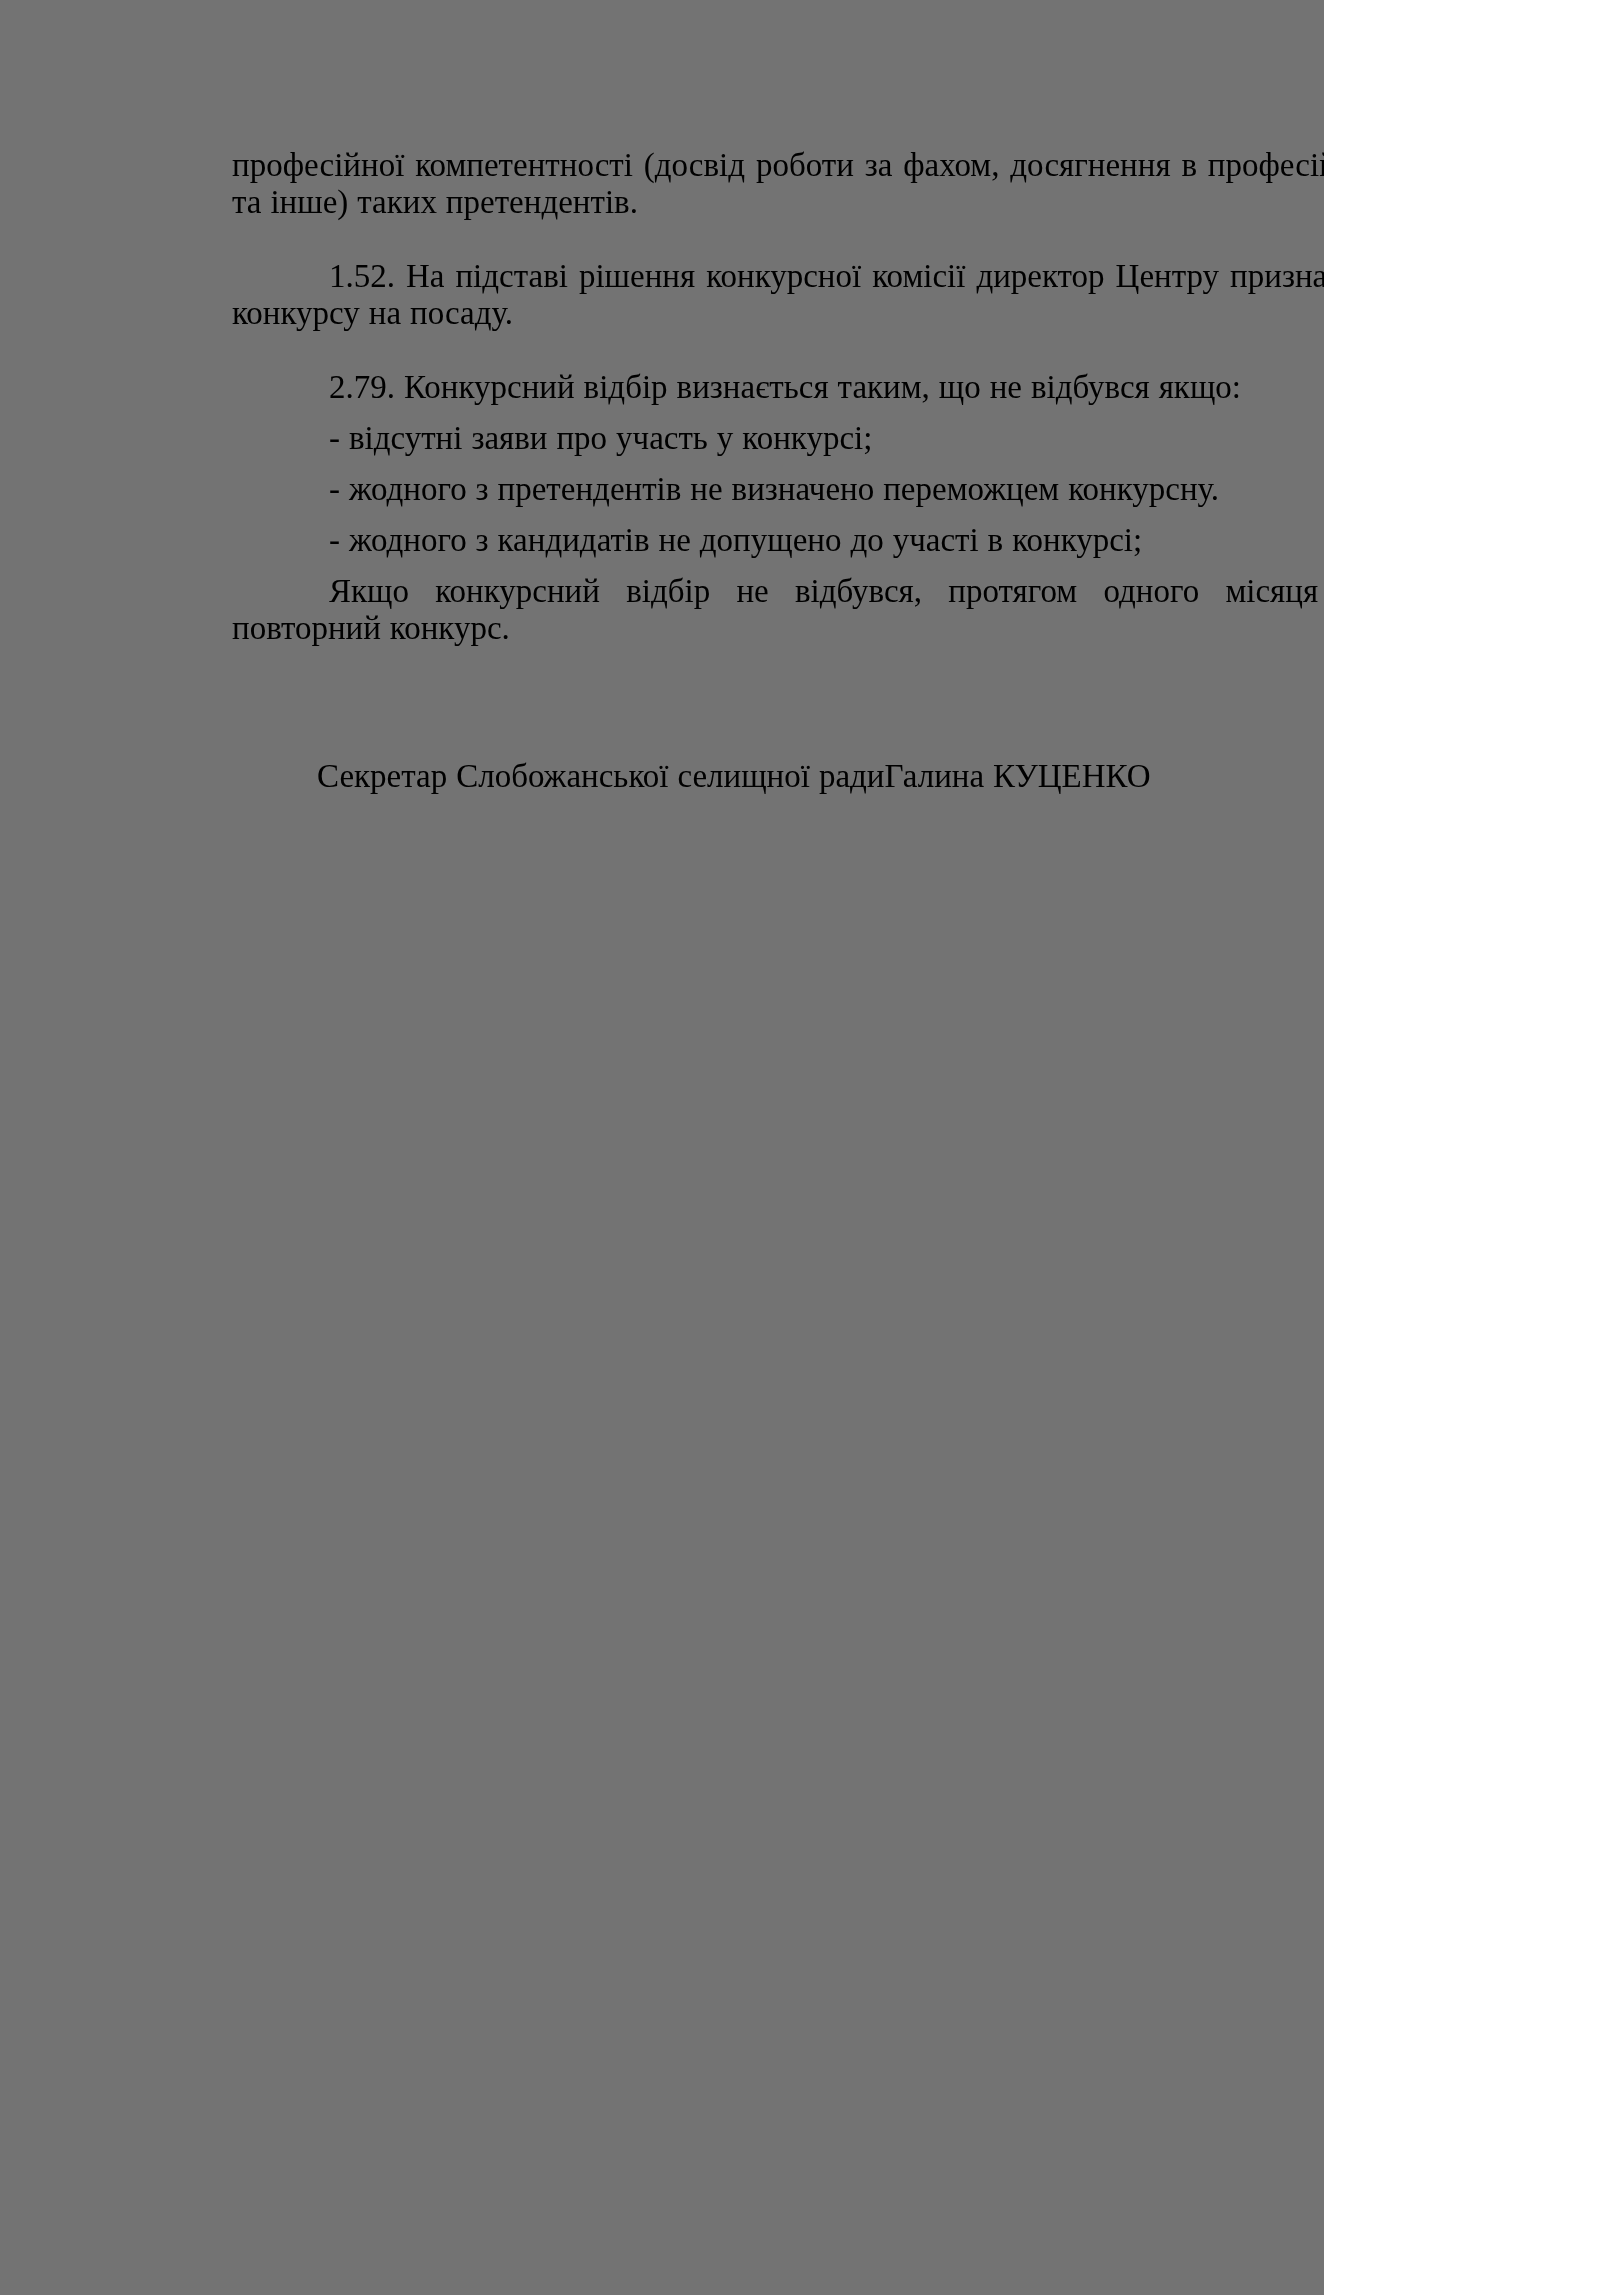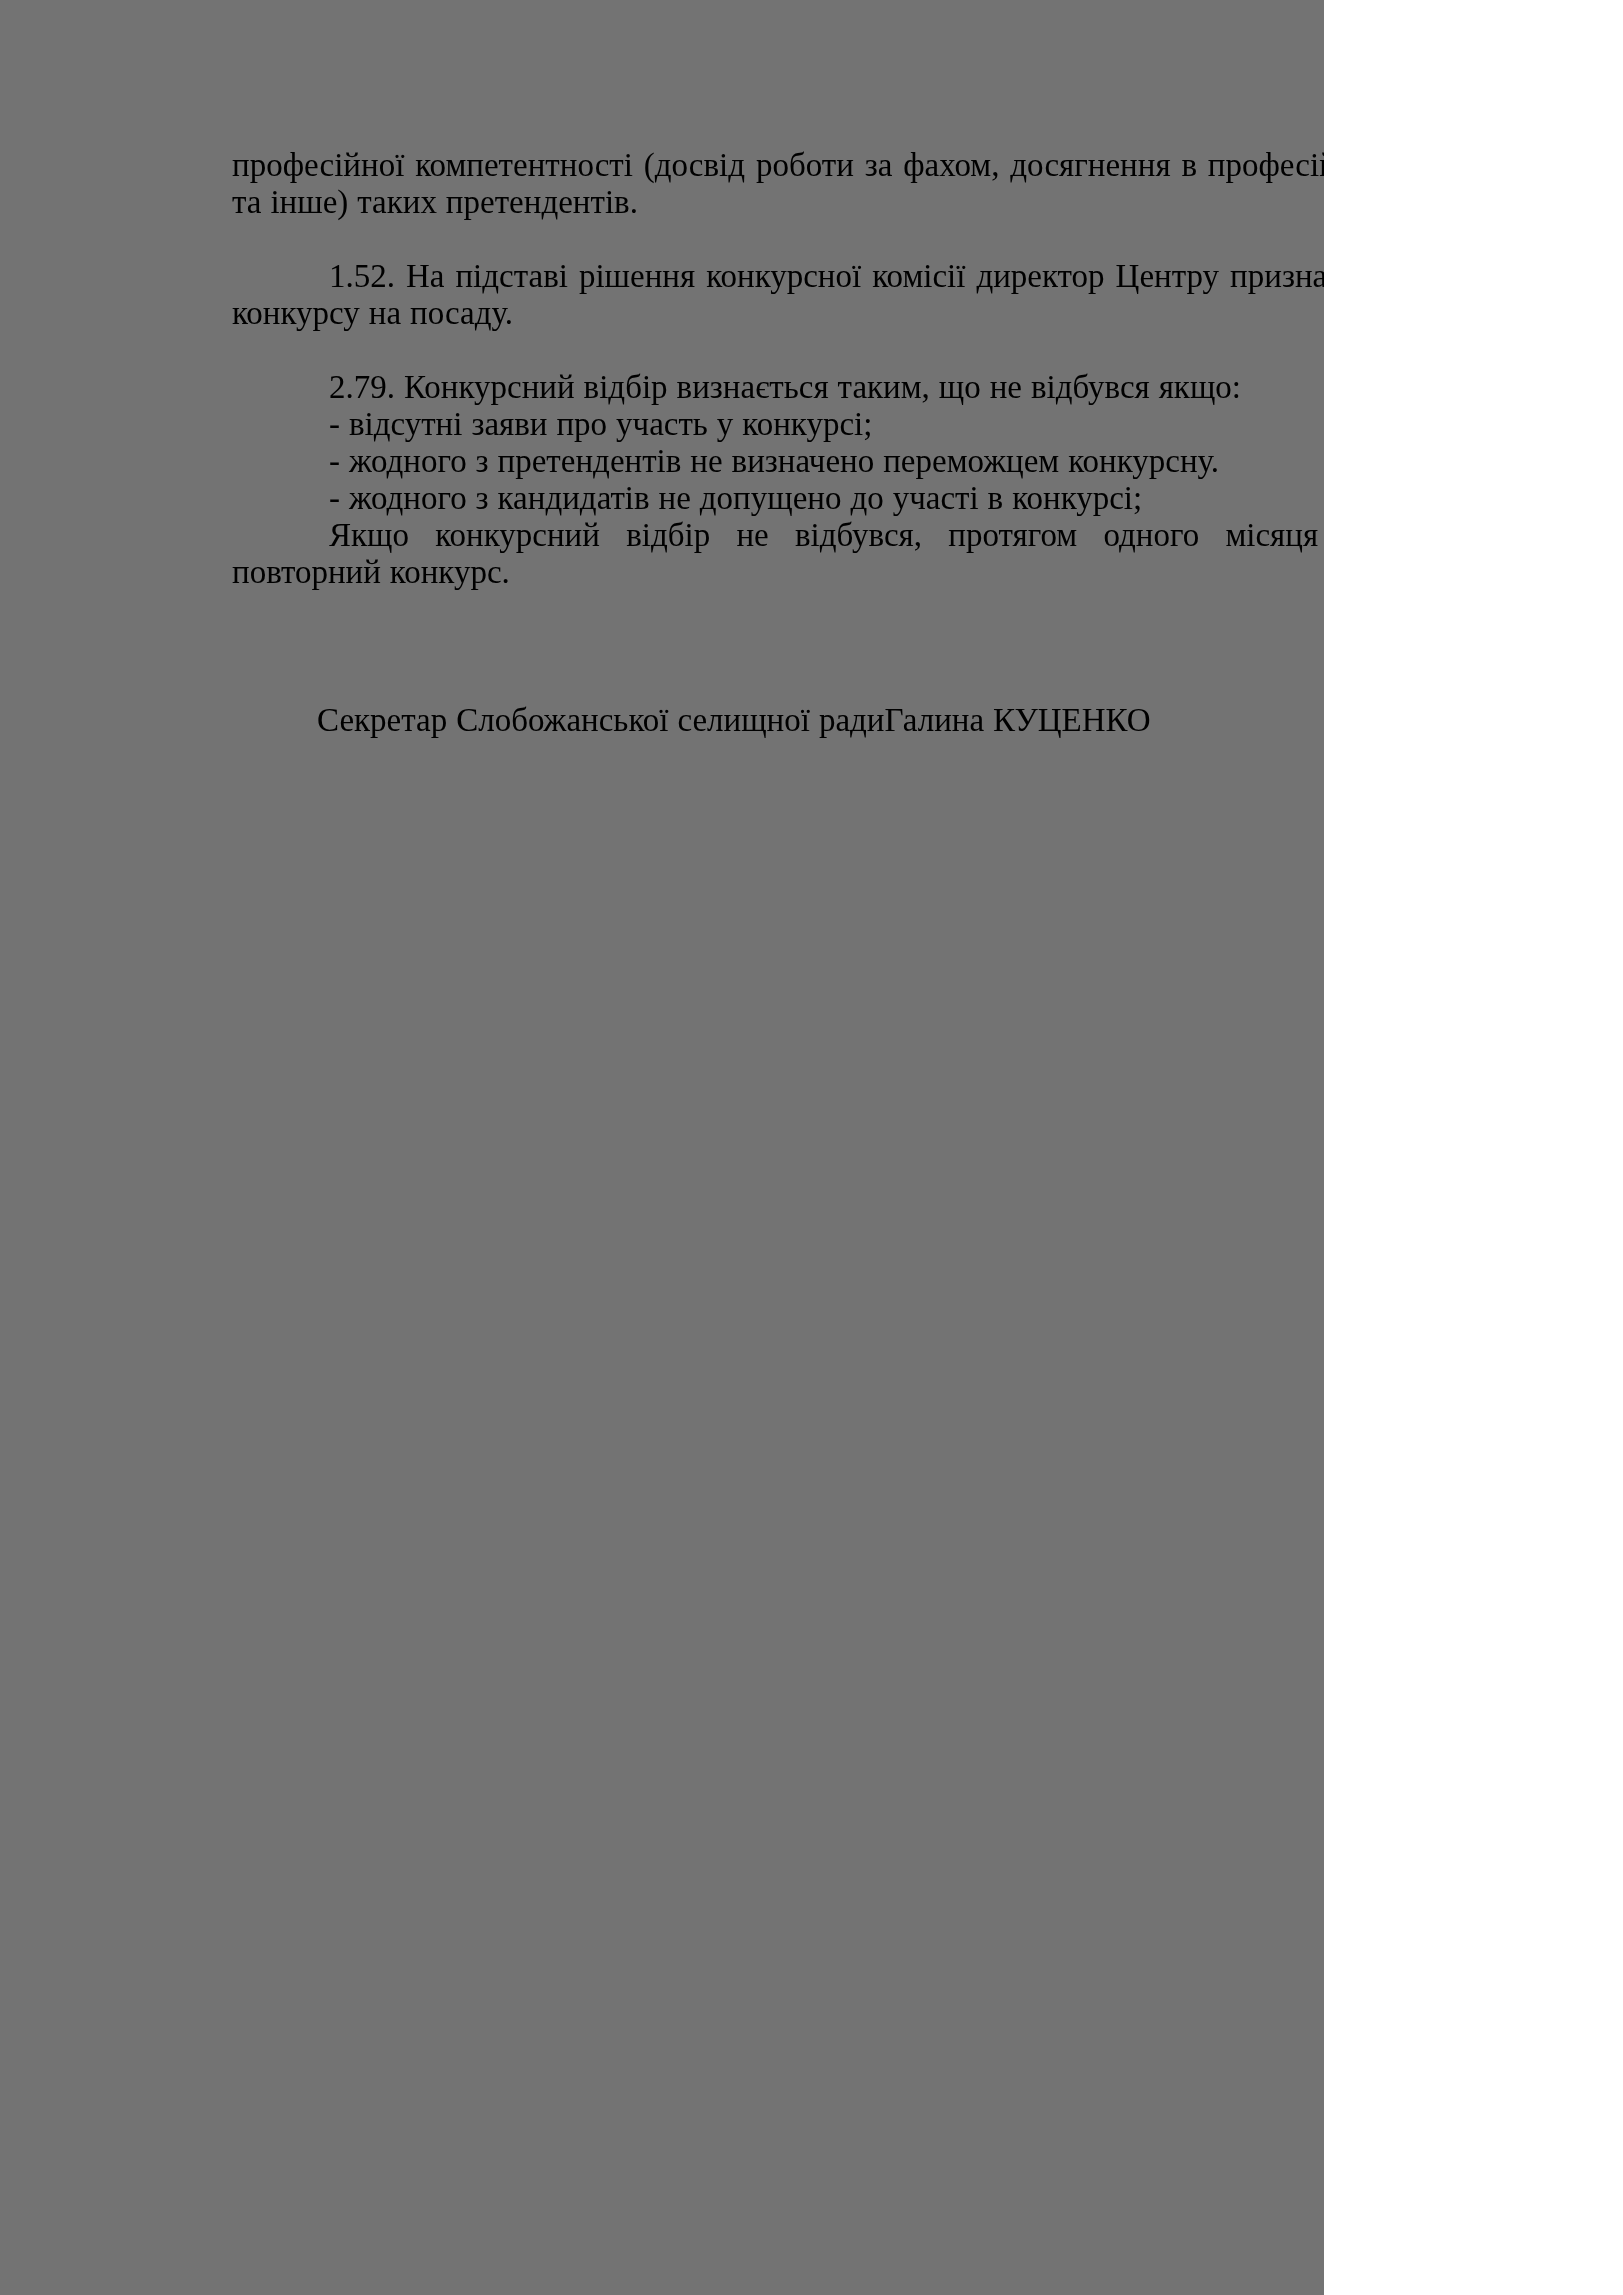--- a/index.html
+++ b/index.html
@@ -26,21 +26,21 @@
     position: absolute;
     left: 232px;
     top: 147px;
     width: 1306px;
     font-size: 33px;
     line-height: 37px;
     word-spacing: 0.7px;
   }
   p { margin: 0; }
   .just { text-align: justify; }
-  .ind  { text-indent: 97px; }
+  .ind  { text-indent: 97px; margin-top: 14px; }
   .gap  { margin-top: 37px; }
   .sig-row {
     display: flex;
     margin-top: 111px;
     padding-left: 85px;
     padding-right: 62px;
   }
 </style>
 </head>
 <body>

